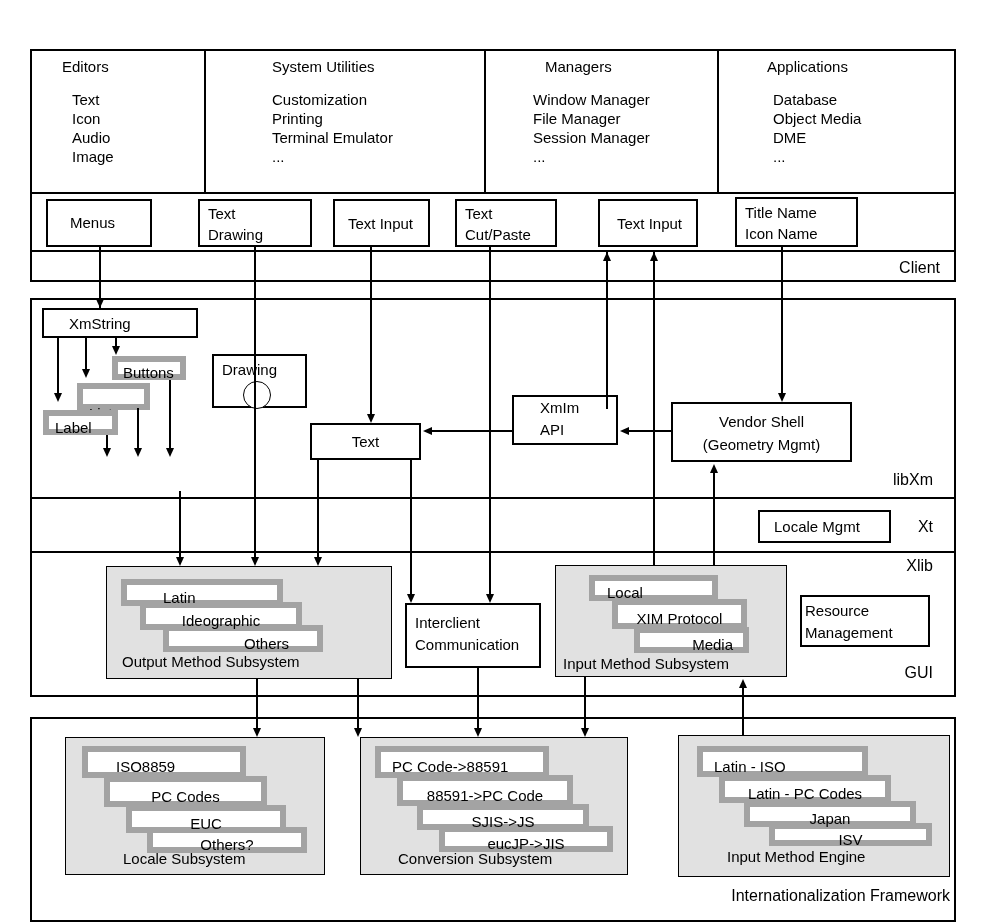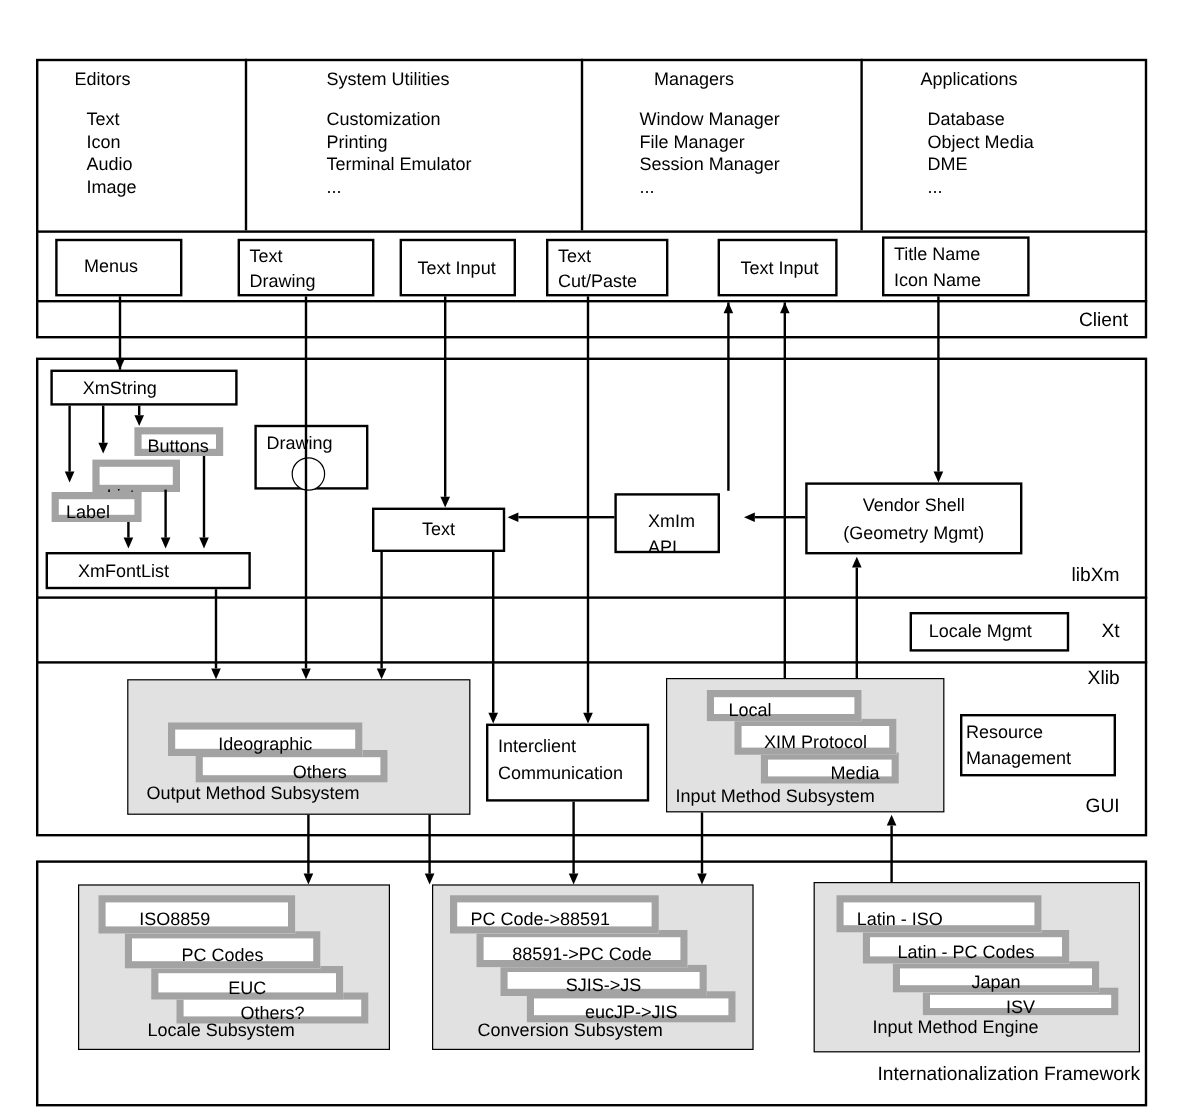--- a/index.html
+++ b/index.html
@@ -77,34 +77,34 @@
   <div class="hline" style="left:30px;top:524px;width:926px"></div>
   <div class="lbl bold right" style="left:830px;top:443px;width:103px">libXm</div>
   <div class="lbl bold right" style="left:830px;top:490px;width:103px">Xt</div>
   <div class="lbl bold right" style="left:830px;top:529px;width:103px">Xlib</div>
   <div class="lbl bold right" style="left:830px;top:636px;width:103px">GUI</div>
 
   <div class="box" style="left:42px;top:281px;width:156px;height:30px;padding:4px 0 0 25px">XmString</div>
   <div class="tbox" style="left:112px;top:329px;width:74px;height:24px;padding:1px 0 0 5px">Buttons</div>
   <div class="tbox" style="left:77px;top:356px;width:73px;height:25px;padding:15px 0 0 6px">List</div>
   <div class="tbox" style="left:43px;top:383px;width:75px;height:25px;padding:2px 0 0 6px">Label</div>
-  <div class="box" style="left:38px;top:433px;width:171px;height:31px;padding:5px 0 0 25px">XmFontList</div>
   <div class="box" style="left:212px;top:327px;width:95px;height:54px;padding:4px 0 0 8px">Drawing</div>
   <div class="circle" style="left:243px;top:354px"></div>
   <div class="box center" style="left:310px;top:396px;width:111px;height:37px;padding-top:7px">Text</div>
-  <div class="box" style="left:512px;top:384px;width:88px;height:50px;padding:11px 0 0 26px;line-height:22px">XmIm
+  <div class="box" style="left:512px;top:368px;width:106px;height:50px;padding:0 0 0 26px;line-height:22px">XmIm
 API</div>
   <div class="box center" style="left:671px;top:375px;width:181px;height:60px;padding-top:6px;line-height:23px">Vendor Shell
 (Geometry Mgmt)</div>
 
   <div class="box" style="left:758px;top:483px;width:133px;height:33px;padding:5px 0 0 14px">Locale Mgmt</div>
 
   <div class="gray" style="left:106px;top:539px;width:286px;height:113px"></div>
   <div class="tbox" style="left:163px;top:598px;width:160px;height:27px;padding:3px 28px 0 0;text-align:right;z-index:2">Others</div>
   <div class="tbox center" style="left:140px;top:575px;width:162px;height:28px;padding-top:3px;z-index:3">Ideographic</div>
+  <div class="tbox" style="left:121px;top:552px;width:162px;height:27px;padding:3px 0 0 36px;z-index:4">Latin</div>
   <div class="caption" style="left:122px;top:626px">Output Method Subsystem</div>
 
   <div class="box" style="left:405px;top:576px;width:136px;height:65px;padding:7px 0 0 8px;line-height:22px">Interclient
 Communication</div>
 
   <div class="gray" style="left:555px;top:538px;width:232px;height:112px"></div>
   <div class="tbox" style="left:634px;top:600px;width:115px;height:26px;padding:2px 10px 0 0;text-align:right;z-index:2">Media</div>
   <div class="tbox center" style="left:612px;top:572px;width:135px;height:30px;padding-top:4px;z-index:3">XIM Protocol</div>
   <div class="tbox" style="left:589px;top:548px;width:129px;height:26px;padding:2px 0 0 12px;z-index:4">Local</div>
   <div class="caption" style="left:563px;top:628px">Input Method Subsystem</div>

